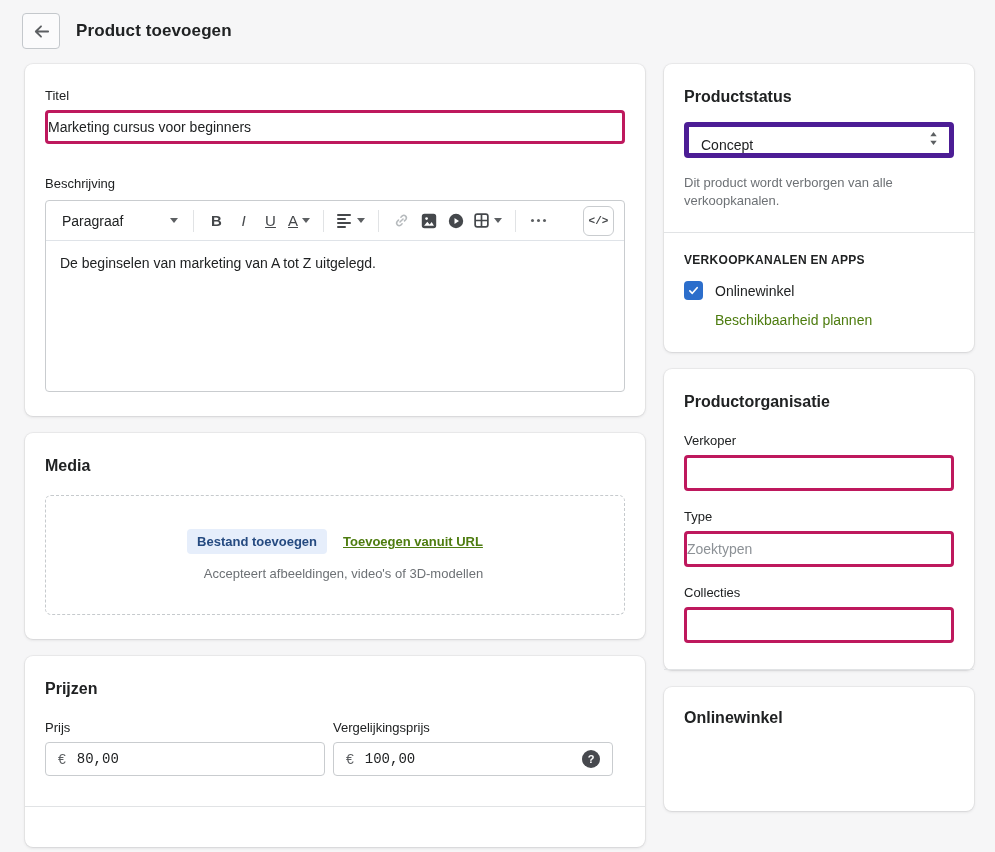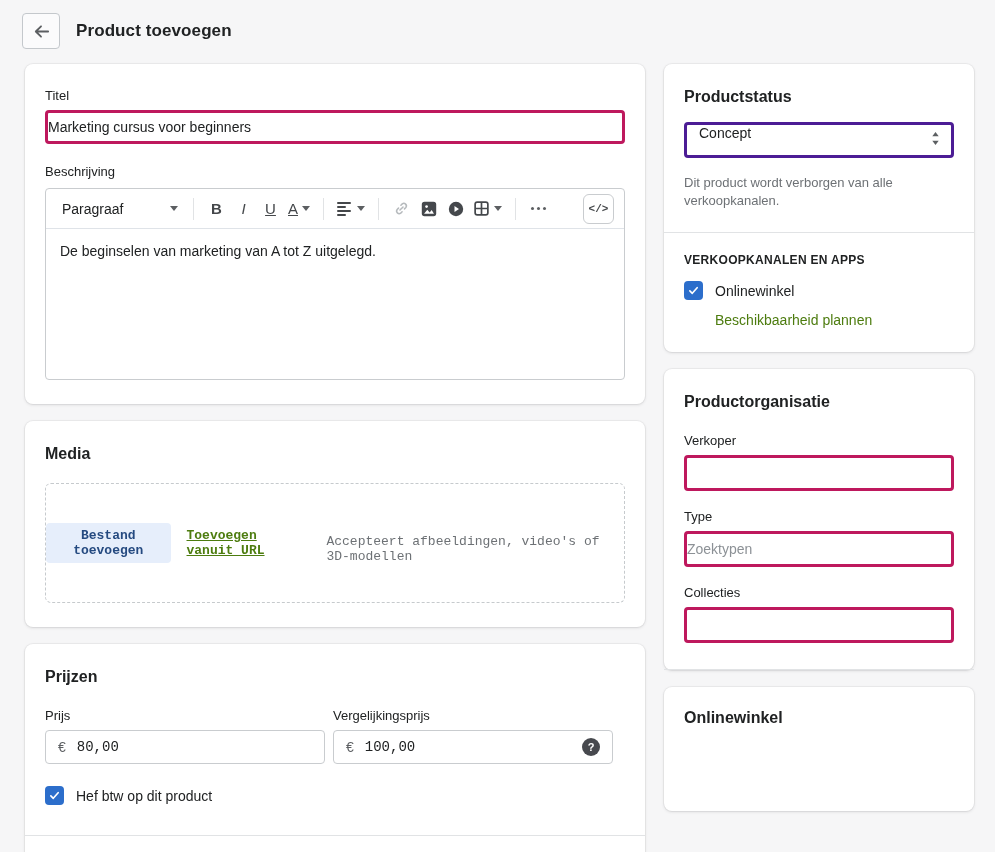--- a/index.html
+++ b/index.html
@@ -58,42 +58,42 @@
   .tb-u { text-decoration:underline; font-weight:500; }
   .tb-a { text-decoration:underline; font-weight:500; }
   .dots { display:flex; gap:3px; }
   .dots i { width:3px; height:3px; border-radius:50%; background:#5c5f62; }
   .code-btn { margin-left:auto; width:31px; height:30px; border:1px solid #c9cccf; border-radius:6px; background:#fff; display:flex; align-items:center; justify-content:center; cursor:pointer; font-weight:700; font-size:11px; color:#44474a; font-family:"Liberation Mono","DejaVu Sans Mono",monospace; }
   .editor-body { height:150px; padding:12px 14px; font-size:14px; color:#202223; line-height:20px; }
 
   
   .dropzone {
     border:1px dashed #c6cacd; border-radius:6px; height:120px; margin-top:20px;
-    display:flex; flex-direction:row; align-items:center; justify-content:center;font-family:Liberation Mono, monospace;
+    display:flex; flex-direction:column; align-items:center; justify-content:center;
   }
   .dz-row { display:flex; align-items:center; gap:16px; }
   .pill-btn { background:#e6eefb; color:#254a80; font-weight:700; font-size:13px; border:none; border-radius:4px; padding:5px 10px; cursor:pointer; font-family:inherit; }
   .link { color:#4d7c0f; text-decoration:none; cursor:pointer; }
   .link-u { text-decoration:underline; font-weight:700; font-size:13px; }
   .dz-hint { margin-top:12px; font-size:13px;margin-left:17px; }
 
   
   .field-row { display:flex; gap:8px; margin-top:22px; }
   .field { width:280px; }
   .input-wrap { display:flex; align-items:center; height:34px; border:1px solid #c9cccf; border-radius:4px; padding:0 12px; gap:11px; background:#fff; }
   .curr { font-size:14px; color:#5c5f62; }
   .bare-input { border:none; outline:none; flex:1; min-width:0; font-size:14px; color:#202223; font-family:Liberation Mono, monospace; padding:0; background:transparent; }
   .help-icon { width:18px; height:18px; border-radius:50%; background:#47494e; color:#fff; font-size:11px; font-weight:700; display:flex; align-items:center; justify-content:center; flex:0 0 auto; cursor:pointer; }
 
   .check-row { display:flex; align-items:center; gap:12px; margin-top:22px; cursor:pointer; }
   .checkbox { width:19px; height:19px; border-radius:4px; background:#2c6ecb; display:flex; align-items:center; justify-content:center; flex:0 0 auto; }
   .check-label { font-size:14px; }
 
   
-  .select-box { position:relative; width:100%; height:36px; border:3px solid #4c1d95; border-radius:4px; background:#fff; display:flex; align-items:flex-start; padding:0 30px 0 12px; font-size:14px; cursor:pointer; margin-top:16px; }
+  .select-box { position:relative; width:100%; height:36px; border:5px solid #4c1d95; border-radius:4px; background:#fff; display:flex; align-items:flex-end; padding:0 30px 0 12px; font-size:14px; cursor:pointer; margin-top:16px; }
   .select-arrows { position:absolute; right:11px; top:50%; transform:translateY(-50%); }
   .help-text { font-size:13px; line-height:18px; margin-top:16px; }
   .side-check-row { display:flex; align-items:center; gap:12px; margin-top:14px; cursor:pointer; }
   .plan-link { display:block; margin:12px 0 0 31px; font-size:14px; }
   .field-group { margin-top:0; }
   .field-group + .field-group { margin-top:18px; }
   .tags-row { display:flex; align-items:center; justify-content:space-between; margin-bottom:10px; }
   .tags-link { font-size:14px; }
   .filler40 { height:40px; }
   .filler60 { height:60px; }
@@ -115,21 +115,21 @@
   </header>
 
   <div class="content">
 
     <div class="col-main">
 
       <section class="card">
         <div class="card-section">
           <label class="lbl">Titel</label>
           <input class="text-input" value="Marketing cursus voor beginners" style="">
-          <label class="lbl" style="margin-top:20px">Beschrijving</label>
+          <label class="lbl" style="margin-top:32px">Beschrijving</label>
 
           <div class="editor">
             <div class="toolbar">
               <button class="tb-para">
                 <span>Paragraaf</span>
                 <span class="caret"></span>
               </button>
               <span class="tb-sep"></span>
               <button class="tb-btn tb-b">
                   <span>B</span>
@@ -239,28 +239,20 @@
             </div>
             <div class="field">
               <label class="lbl">Vergelijkingsprijs</label>
               <div class="input-wrap">
                 <span class="curr">€</span>
                 <input class="bare-input" value="100,00" style="">
                 <span class="help-icon">?</span>
               </div>
             </div>
           </div>
-          <label class="check-row">
-            <span class="checkbox">
-              <svg width="13" height="13" viewBox="0 0 16 16">
-                  <path d="M3.5 8.5l3 3 6-7" stroke="#fff" stroke-width="2" fill="none" stroke-linecap="round" stroke-linejoin="round"></path>
-                </svg>
-            </span>
-            <span class="check-label">Hef btw op dit product</span>
-          </label>
         </div>
         <hr class="divider">
         <div class="filler40"></div>
       </section>
 
     </div>
 
     <div class="col-side">
 
       <section class="card">

